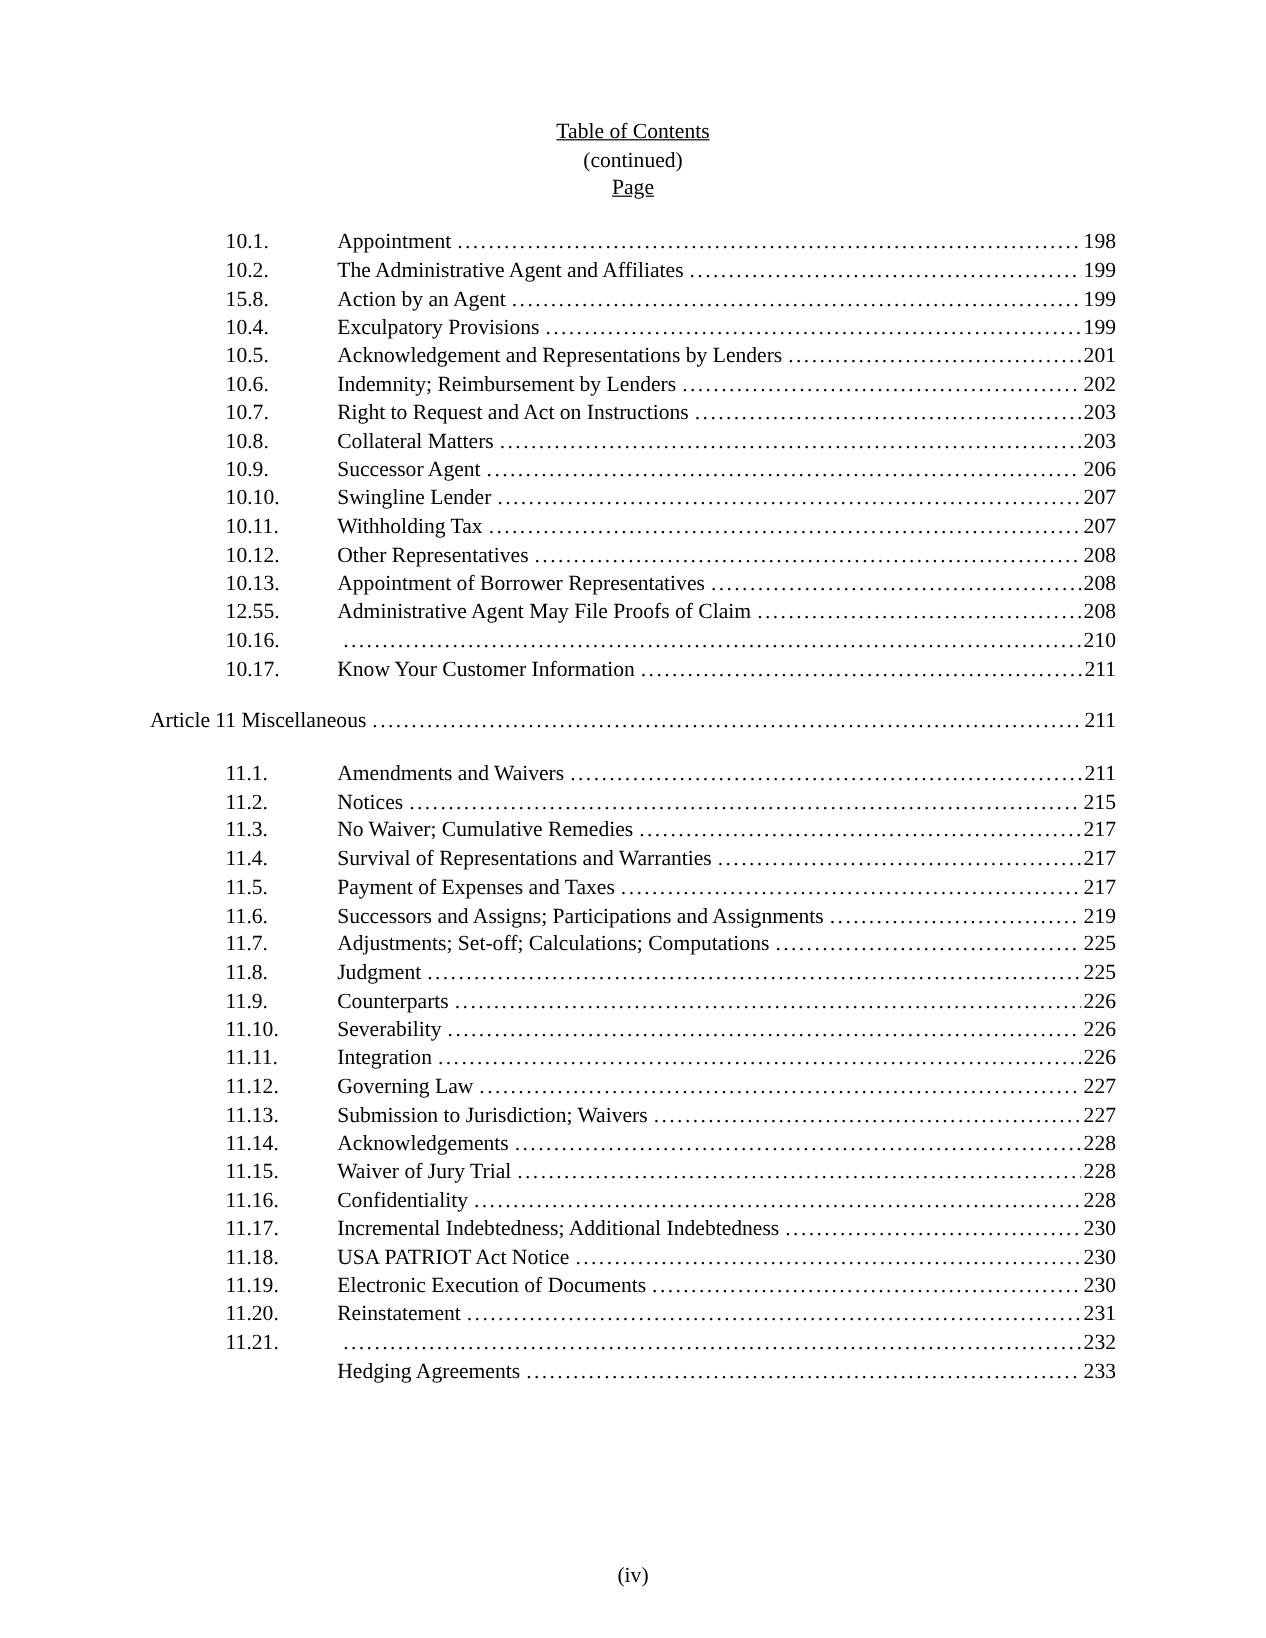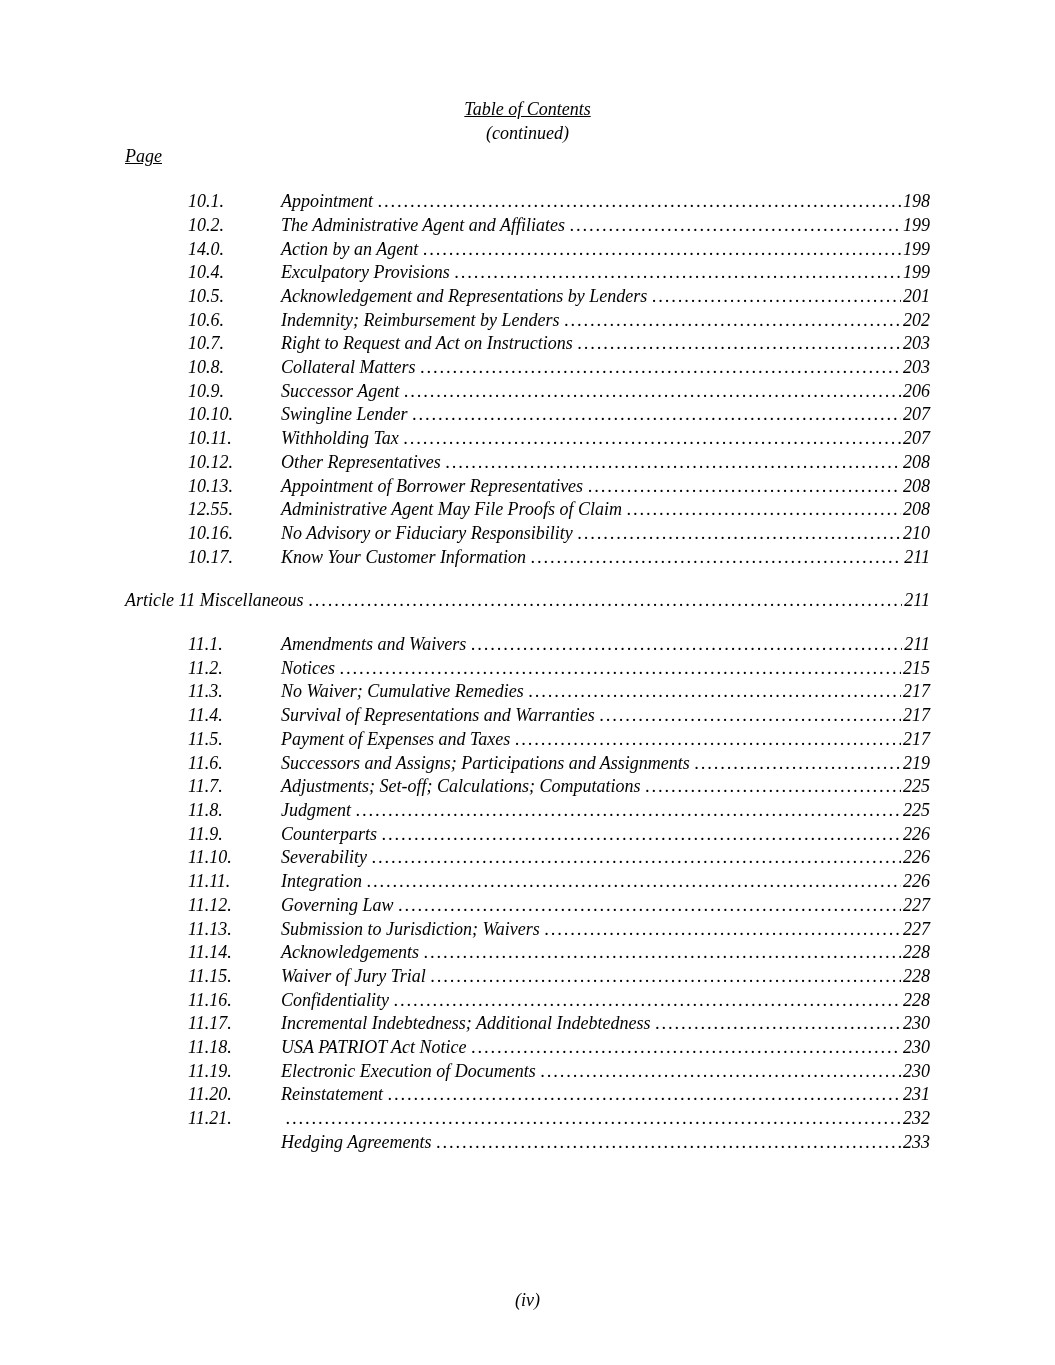--- a/index.html
+++ b/index.html
@@ -13,34 +13,33 @@
     height: 1365px;
     margin: 0 auto;
     background: #ffffff;
     color: #000000;
     font-family: "Liberation Serif", serif;
     font-size: 18px;
     line-height: 23.7px;
     box-sizing: border-box;
     padding: 98px 125px 0 125px;
     overflow: hidden;
-    font-style: italic;
   }
   .doc-header {
     margin-bottom: 21px;
   }
   .doc-title {
     text-align: center;
     text-decoration: underline;
   }
   .doc-subtitle {
     text-align: center;
   }
   .page-col-label {
-    text-align: left;
+    text-align: center;
     text-decoration: underline;
   }
   .toc-row {
     display: flex;
     align-items: baseline;
   }
   .toc-row.entry {
     margin-left: 63px;
   }
   .toc-row.heading {
@@ -71,21 +70,21 @@
   }
   .pg {
     flex: 0 0 auto;
     white-space: nowrap;
     text-align: right;
   }
   .footer {
     position: absolute;
     left: 0;
     right: 0;
-    bottom: 52px;
+    bottom: 40px;
     text-align: center;
   }
 </style>
 </head>
 <body>
 
 <div class="page">
   <div class="doc-header">
     <div class="doc-title">Table of Contents</div>
     <div class="doc-subtitle">(continued)</div>
@@ -101,21 +100,21 @@
   </div>
 
   <div class="toc-row entry">
     <span class="num">10.2.</span>
     <span class="title">The Administrative Agent and Affiliates</span>
     <span class="leader"></span>
     <span class="pg">199</span>
   </div>
 
   <div class="toc-row entry">
-    <span class="num">14.0.</span>
+    <span class="num">15.8.</span>
     <span class="title">Action by an Agent</span>
     <span class="leader"></span>
     <span class="pg">199</span>
   </div>
 
   <div class="toc-row entry">
     <span class="num">10.4.</span>
     <span class="title">Exculpatory Provisions</span>
     <span class="leader"></span>
     <span class="pg">199</span>
@@ -187,21 +186,20 @@
   <div class="toc-row entry">
     <span class="num">12.55.</span>
     <span class="title">Administrative Agent May File Proofs of Claim</span>
     <span class="leader"></span>
     <span class="pg">208</span>
   </div>
 
 
   <div class="toc-row entry">
     <span class="num">10.16.</span>
-    <span class="title">No Advisory or Fiduciary Responsibility</span>
     <span class="leader"></span>
     <span class="pg">210</span>
   </div>
 
   <div class="toc-row entry">
     <span class="num">10.17.</span>
     <span class="title">Know Your Customer Information</span>
     <span class="leader"></span>
     <span class="pg">211</span>
   </div>

